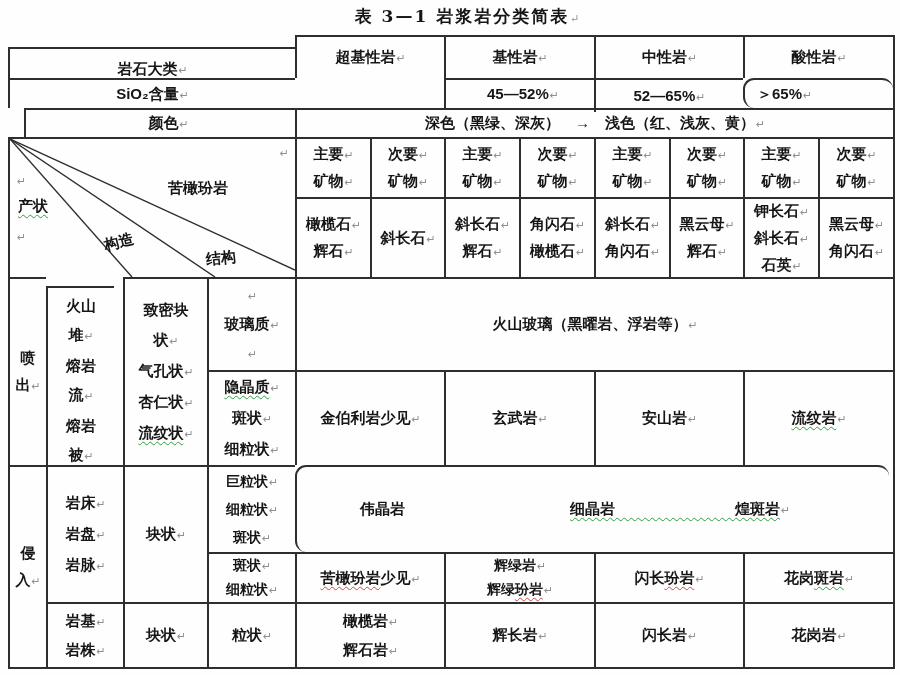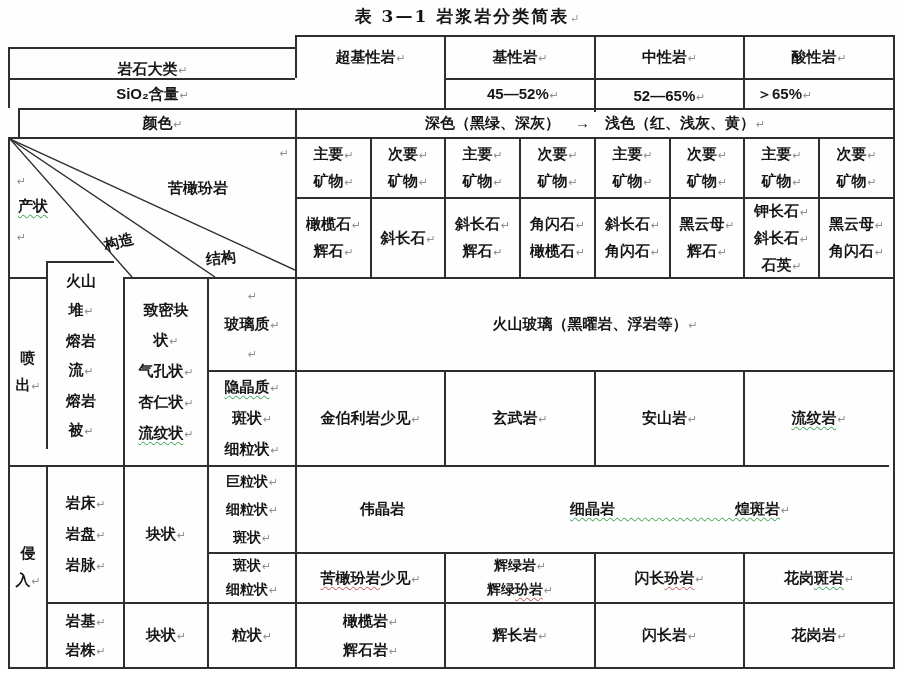--- a/index.html
+++ b/index.html
@@ -19,21 +19,21 @@
     position:absolute;left:8px;top:35px;width:887px;height:634px;
     border-right:2px solid var(--bc);border-bottom:2px solid var(--bc);
     box-sizing:border-box;
   }
   .cell{
     position:absolute;box-sizing:border-box;
     border-left:2px solid var(--bc);border-top:2px solid var(--bc);
     display:flex;align-items:center;justify-content:center;
     text-align:center;font-size:15px;font-weight:bold;line-height:27px;
   }
-  .left{justify-content:flex-start;text-align:left;}
+  .left{justify-content:flex-start;text-align:left;border-radius:11px;}
   .lh23{line-height:23px;font-size:14px;}
   .lh25{line-height:25px;}
   .lh26{line-height:26px;}
   .lh27{line-height:27px;font-size:14px;}
   .lh28{line-height:28px;}
   .lh29{line-height:29px;}
   .lh30{line-height:30px;}
   .pmark{color:var(--pm);font-size:11px;font-weight:normal;margin-left:1px;}
   .wavy-g{text-decoration-line:underline;text-decoration-style:wavy;
           text-decoration-color:var(--wg);text-decoration-thickness:1px;text-underline-offset:3px;}
@@ -74,21 +74,21 @@
   <div class="cell" style="left:436px;top:43px;width:156px;height:30px">
       <span>45—52%<span class="pmark">↵</span></span>
     </div>
   <div class="cell" style="left:586px;top:43px;width:149px;height:34px">
       <span>52—65%<span class="pmark">↵</span></span>
     </div>
   <div class="cell left" style="left:735px;top:43px;width:150px;height:30px;padding-left:12px">
       <span>＞65%<span class="pmark">↵</span></span>
     </div>
 
-  <div class="cell" style="left:10px;top:73px;width:287px;height:29px">
+  <div class="cell" style="left:16px;top:73px;width:287px;height:29px">
       <span>颜色<span class="pmark">↵</span></span>
     </div>
   <div class="cell" style="left:287px;top:73px;width:598px;height:29px">
       <span>深色（黑绿、深灰）　→　浅色（红、浅灰、黄）<span class="pmark">↵</span></span>
     </div>
 
   <div class="diagwrap">
     <svg width="285" height="138" viewBox="0 0 285 138">
       <line x1="0" y1="0" x2="285" y2="131" stroke="#2e2e2e" stroke-width="1.4"></line>
       <line x1="0" y1="0" x2="205" y2="138" stroke="#2e2e2e" stroke-width="1.4"></line>
@@ -149,21 +149,21 @@
   <div class="cell lh25" style="left:735px;top:162px;width:75px;height:80px">
       <span>钾长石<span class="pmark">↵</span><br>斜长石<span class="pmark">↵</span><br>石英<span class="pmark">↵</span></span>
     </div>
   <div class="cell lh26" style="left:810px;top:162px;width:75px;height:80px">
       <span>黑云母<span class="pmark">↵</span><br>角闪石<span class="pmark">↵</span></span>
     </div>
 
   <div class="cell" style="left:0;top:242px;width:38px;height:188px">
       <span>喷<br>出<span class="pmark">↵</span></span>
     </div>
-  <div class="cell lh29" style="left:38px;top:226px;width:68px;height:188px">
+  <div class="cell lh29" style="left:38px;top:251px;width:68px;height:188px">
       <span>火山<br>堆<span class="pmark">↵</span><br>熔岩<br>流<span class="pmark">↵</span><br>熔岩<br>被<span class="pmark">↵</span></span>
     </div>
   <div class="cell lh30" style="left:115px;top:242px;width:84px;height:188px">
       <span>致密块<br>状<span class="pmark">↵</span><br>气孔状<span class="pmark">↵</span><br>杏仁状<span class="pmark">↵</span><br><span class="wavy-g">流纹状</span><span class="pmark">↵</span></span>
     </div>
   <div class="cell lh28" style="left:199px;top:242px;width:88px;height:93px">
       <span><span class="pmark">↵</span><br>玻璃质<span class="pmark">↵</span><br><span class="pmark">↵</span></span>
     </div>
   <div class="cell" style="left:287px;top:242px;width:598px;height:93px">
       <span>火山玻璃（黑曜岩、浮岩等）<span class="pmark">↵</span></span>

